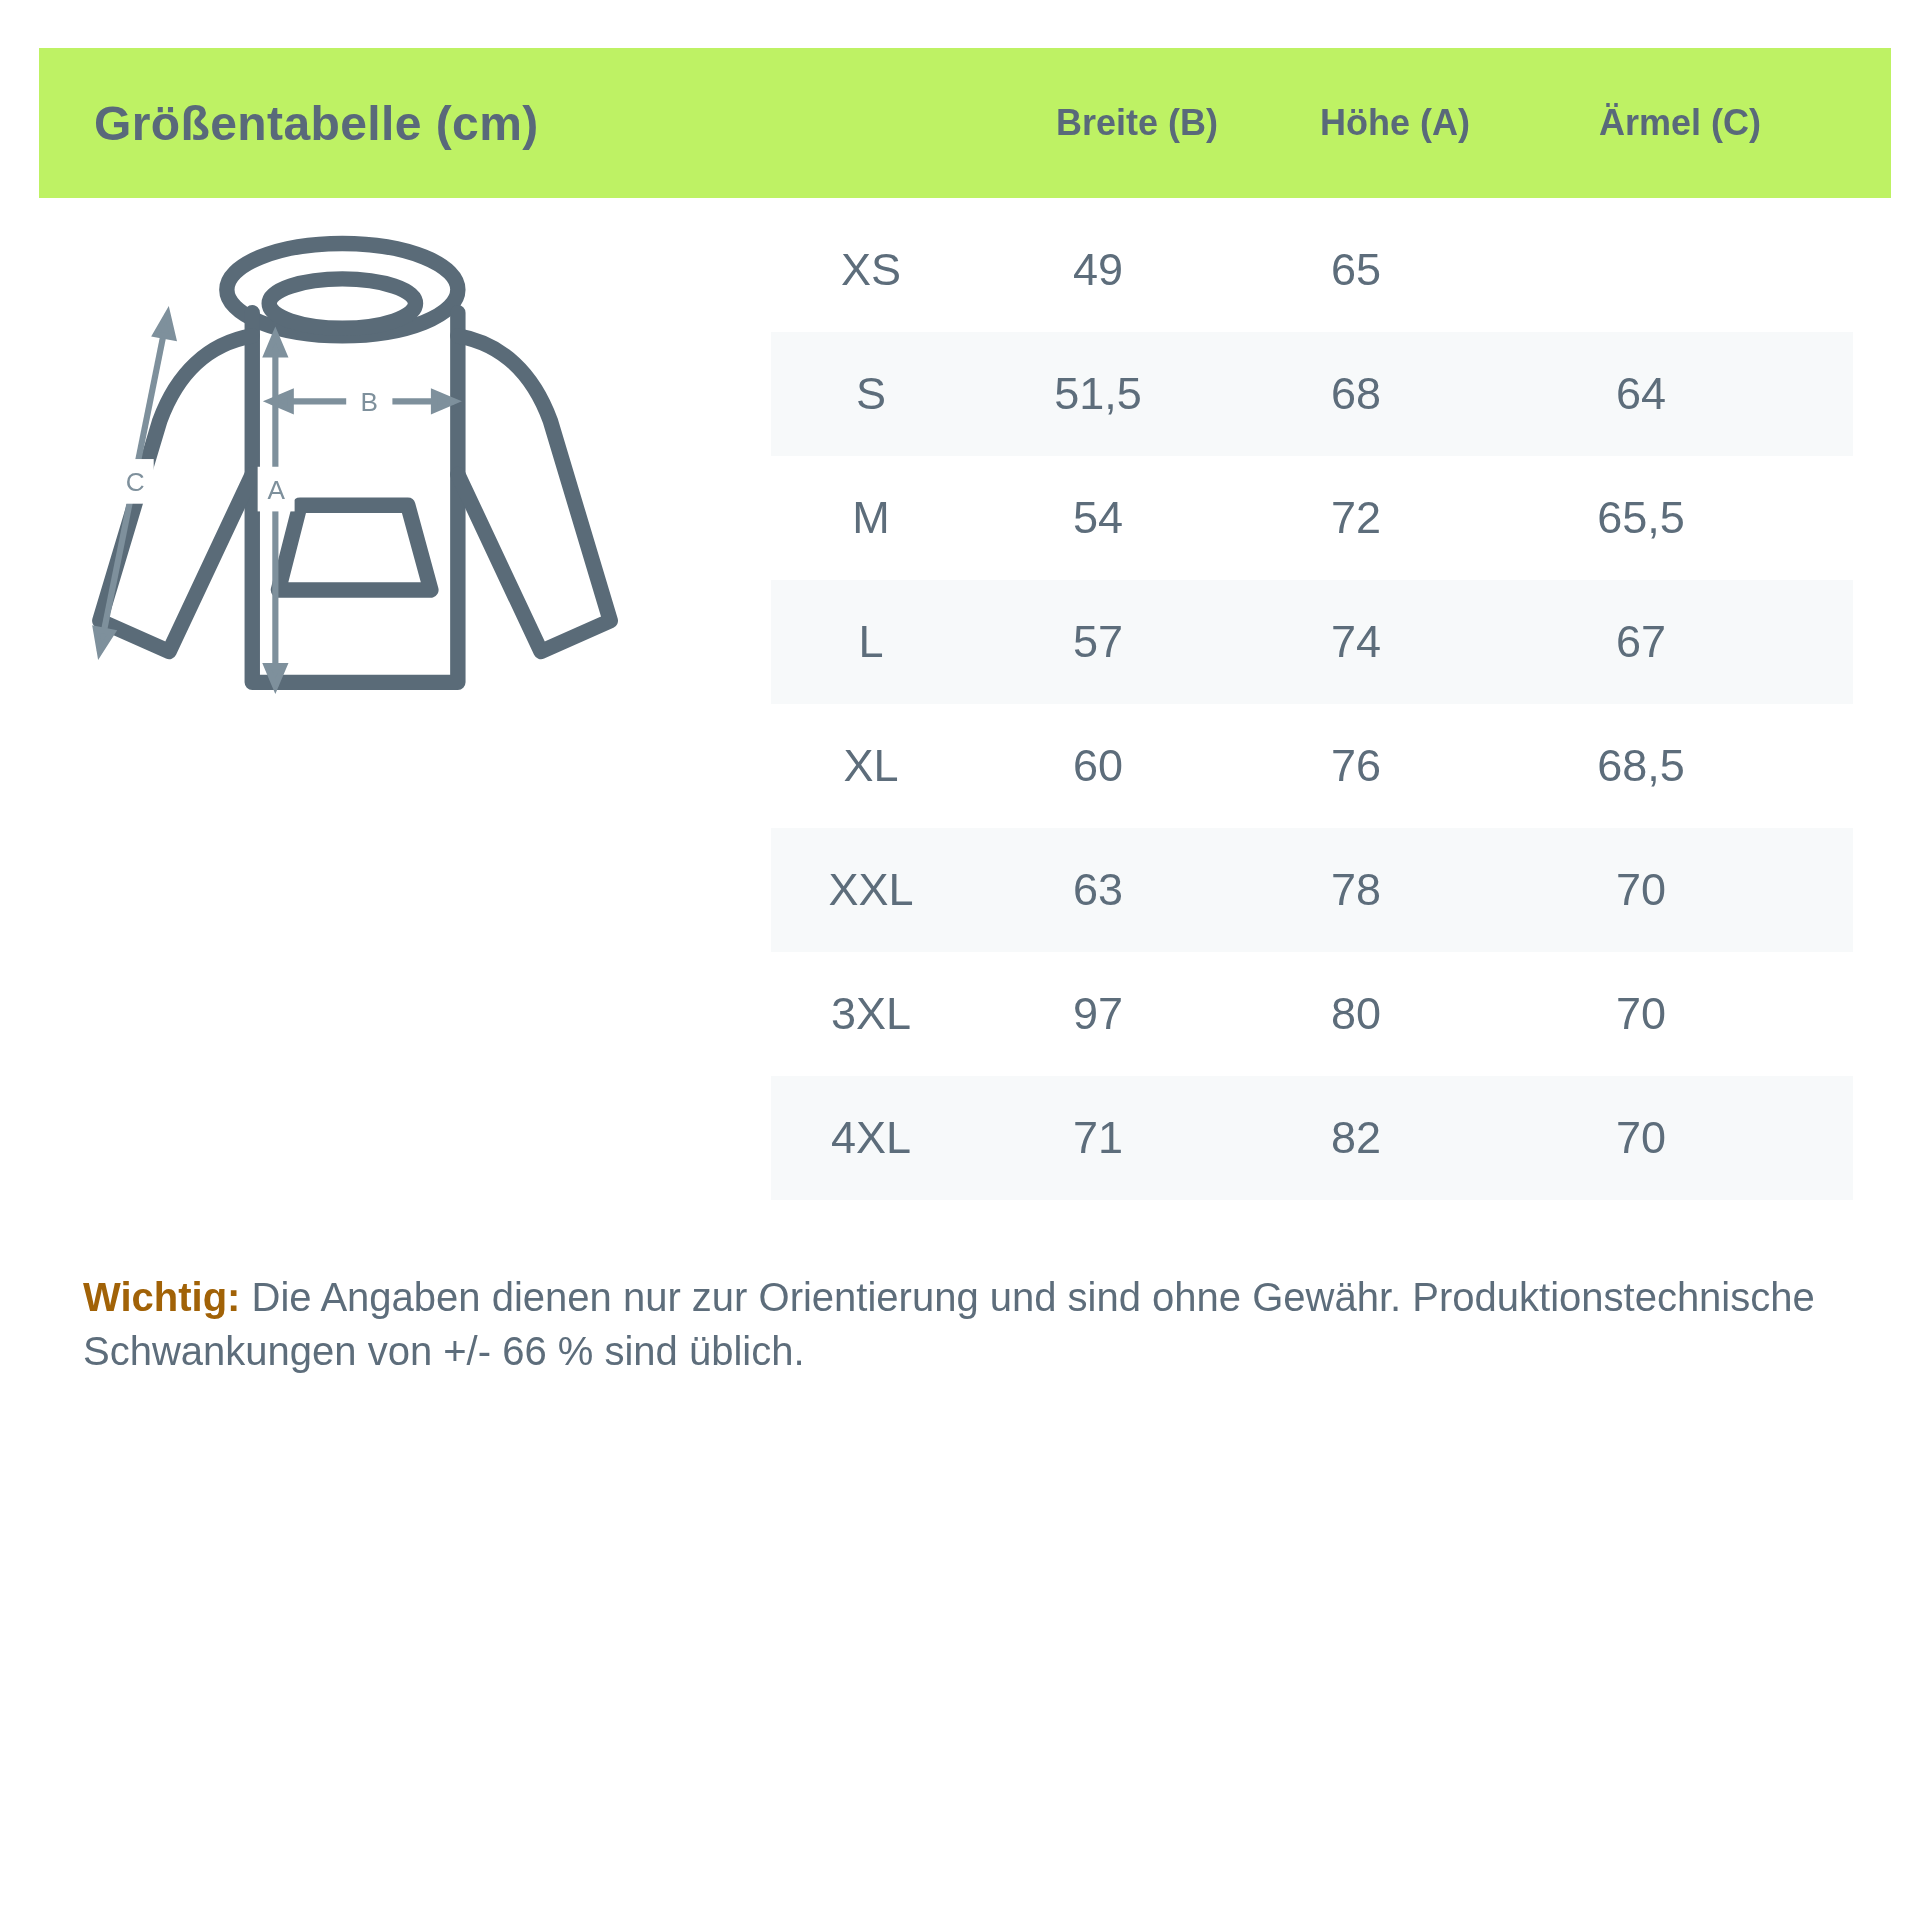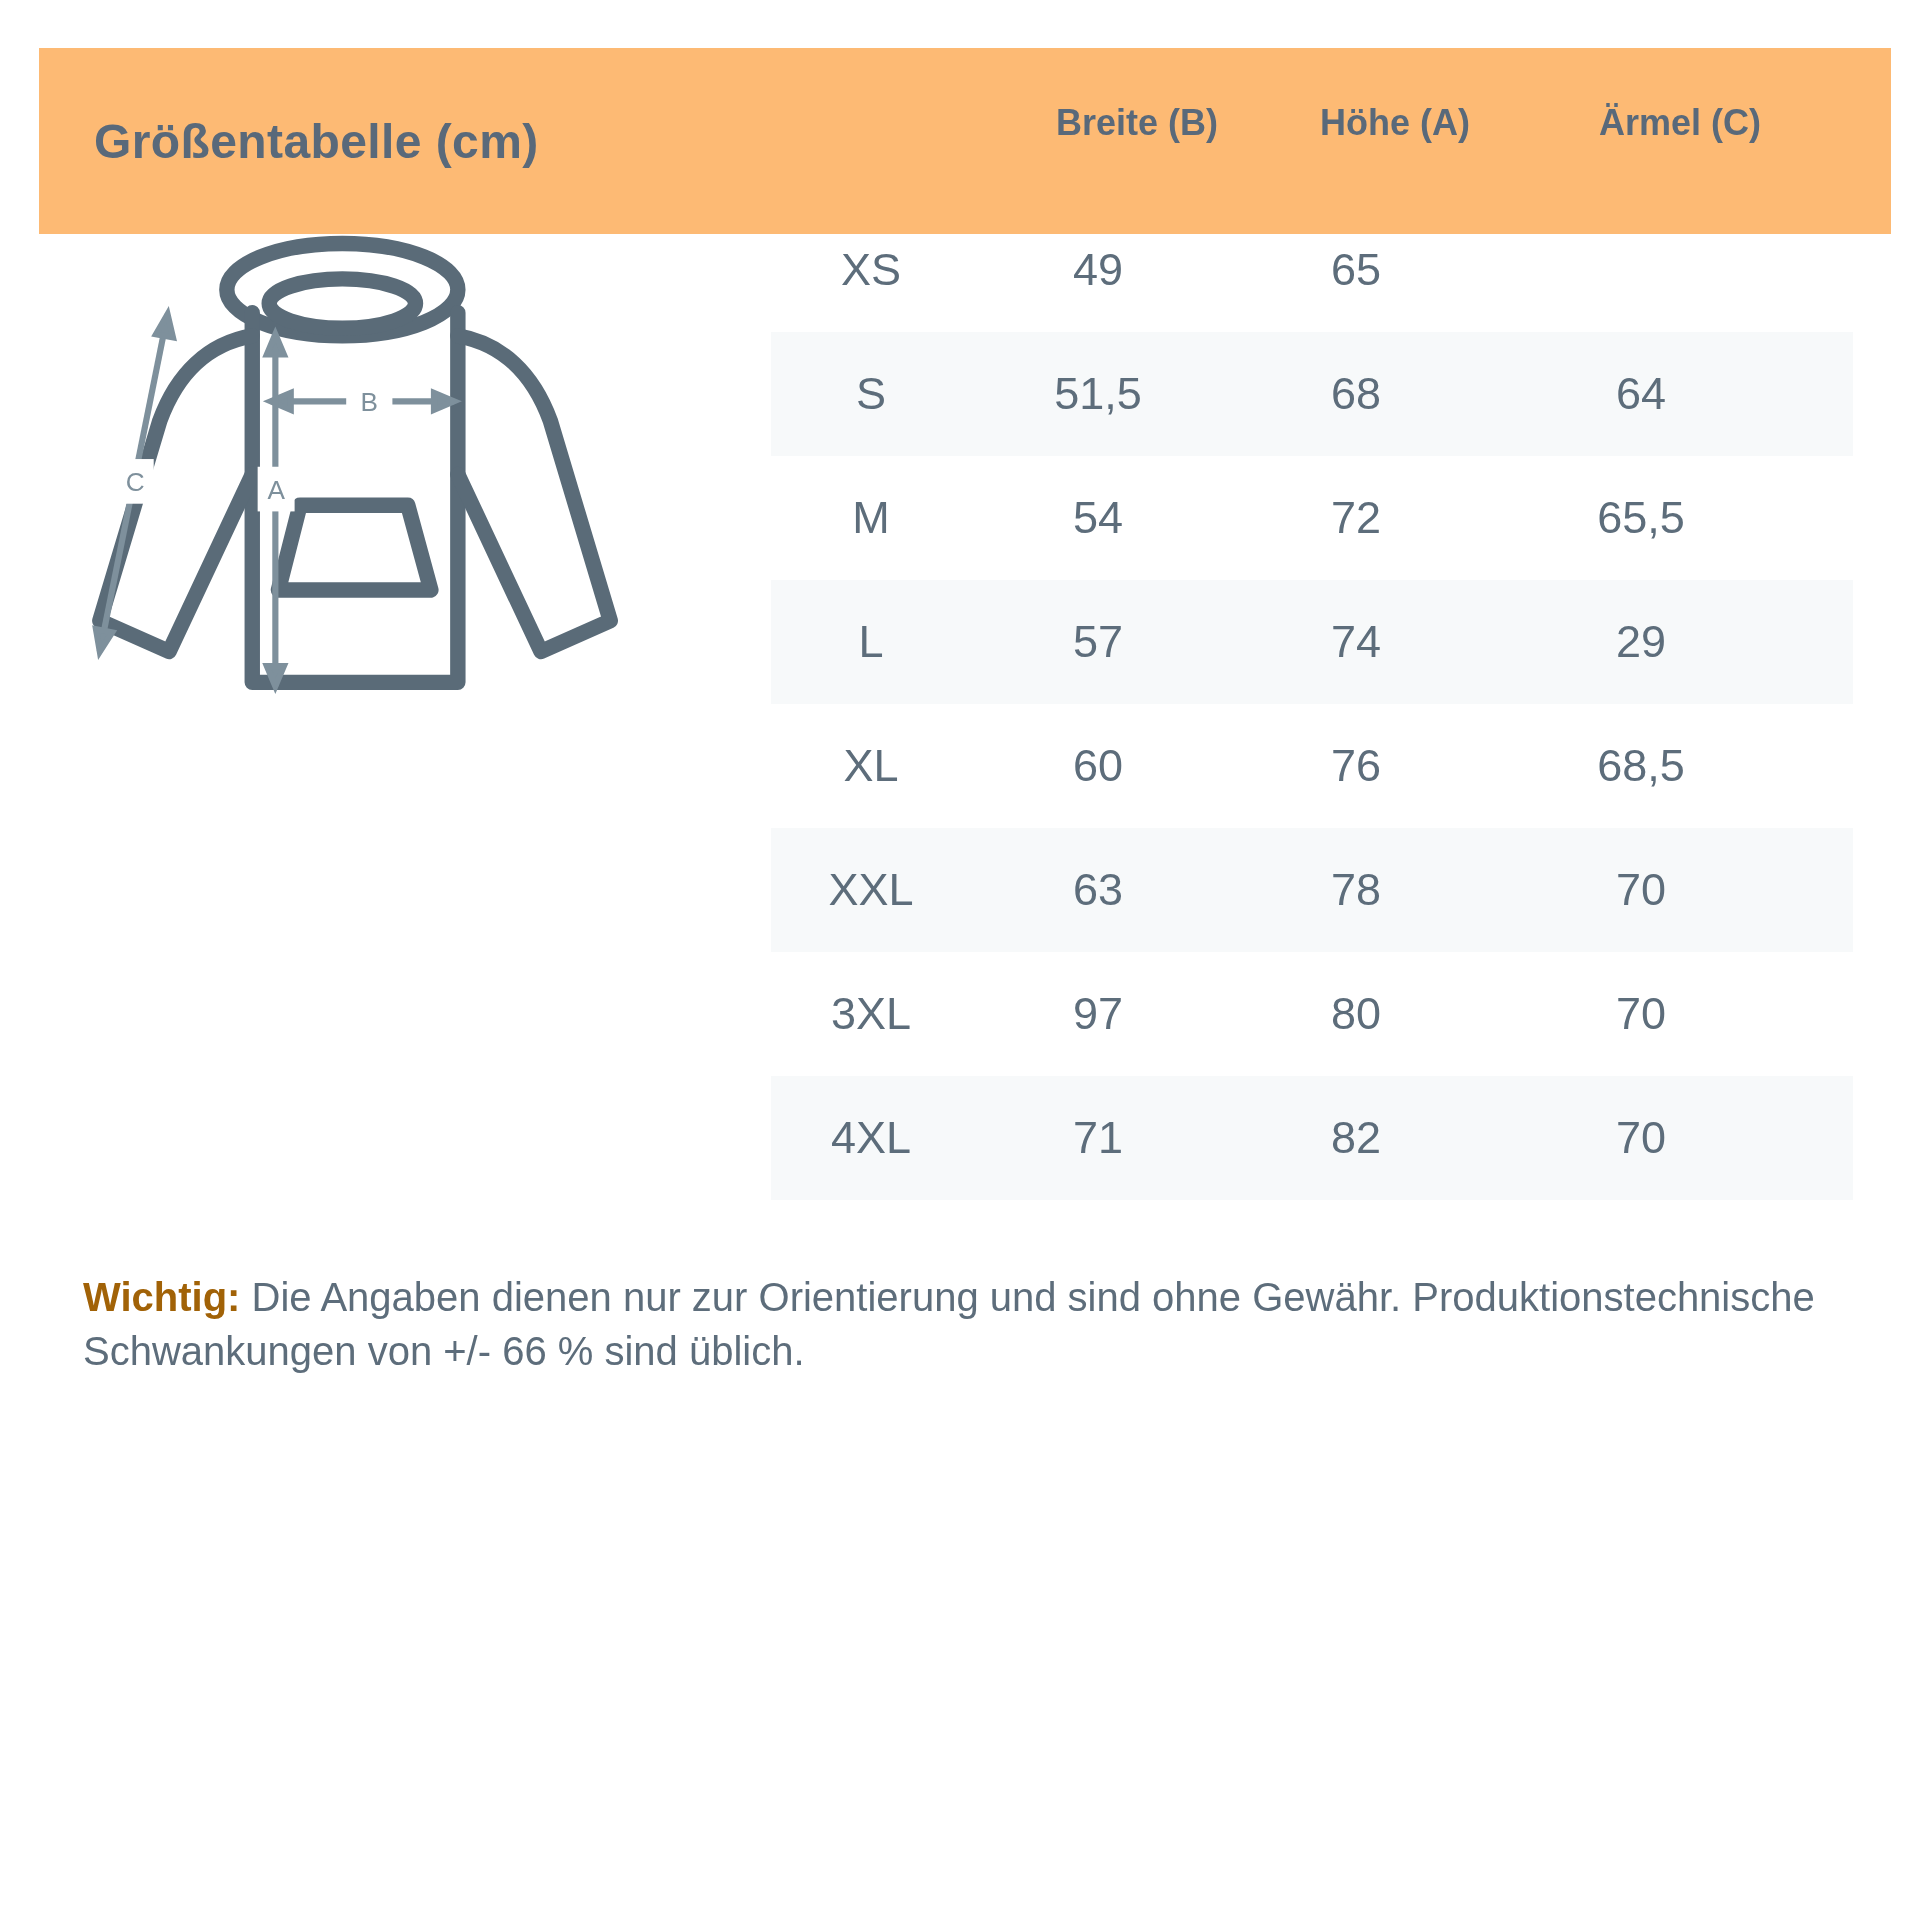--- a/index.html
+++ b/index.html
@@ -21,22 +21,22 @@
     height: 1926px;
     box-sizing: border-box;
   }
 
   
   .header-band {
     position: absolute;
     left: 39px;
     top: 48px;
     width: 1852px;
-    height: 186px;
-    background: #fdba74;
+    height: 150px;
+    background: #bef264;
     display: flex;
     align-items: center;
   }
   .header-title {
     position: absolute;
     left: 55px;
     font-size: 48px;
     font-weight: bold;
     color: #59697a;
     letter-spacing: 0.4px;
@@ -203,21 +203,21 @@
       <div class="cell c-size">M</div>
       <div class="cell c-b">54</div>
       <div class="cell c-a">72</div>
       <div class="cell c-c">65,5</div>
     </div>
 
     <div class="row alt">
       <div class="cell c-size">L</div>
       <div class="cell c-b">57</div>
       <div class="cell c-a">74</div>
-      <div class="cell c-c">29</div>
+      <div class="cell c-c">67</div>
     </div>
 
     <div class="row">
       <div class="cell c-size">XL</div>
       <div class="cell c-b">60</div>
       <div class="cell c-a">76</div>
       <div class="cell c-c">68,5</div>
     </div>
 
     <div class="row alt">

